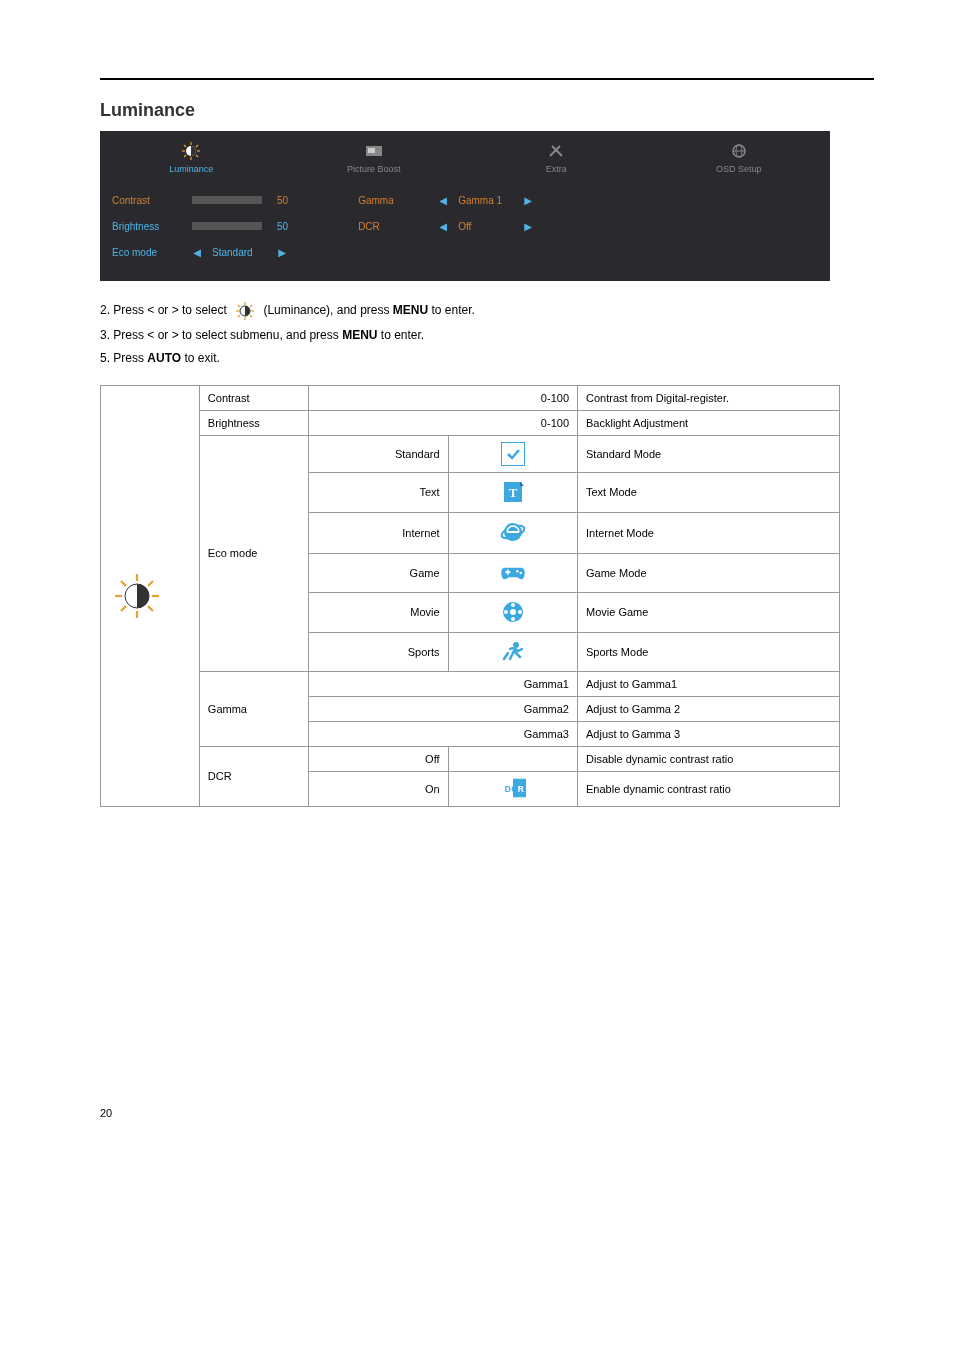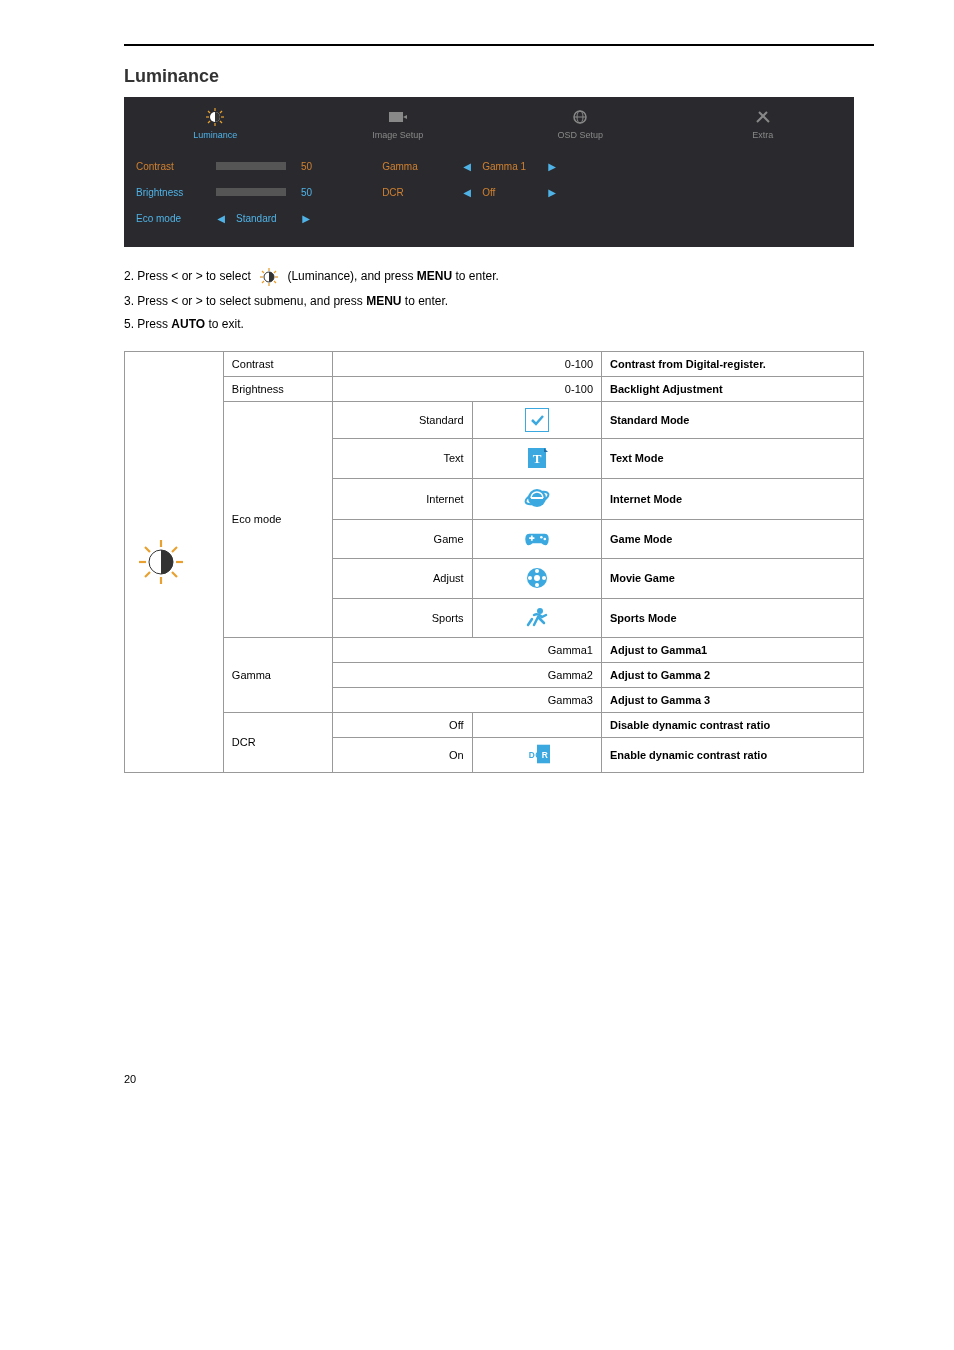--- a/index.html
+++ b/index.html
@@ -5,22 +5,21 @@
     body {
       margin: 0;
       padding: 0;
       font-family: Arial, sans-serif;
       font-size: 12px;
       color: #000;
       background: #fff;
       width: 954px;
     }
     .page {
-      padding: 44px 80px 40px 100px;
-      margin-left: 24px;
+      padding: 78px 80px 40px 100px;
     }
     .top-line {
       border-top: 2px solid #000;
       margin-bottom: 20px;
     }
     .section-title {
       font-size: 18px;
       font-weight: bold;
       color: #333;
       margin-bottom: 10px;
@@ -138,21 +137,20 @@
     .settings-table td.opt-cell {
       width: 120px;
       text-align: right;
     }
     .settings-table td.img-cell {
       width: 110px;
       text-align: center;
     }
     .settings-table td.desc-cell {
       width: 240px;
-      font-weight: bold;
     }
     .page-num {
       margin-top: 300px;
       font-size: 11px;
     }
     .mini-icon {
       width: 26px;
       height: 26px;
       display: inline-flex;
       align-items: center;
@@ -189,45 +187,45 @@
                 <line x1="16" y1="13" x2="18" y2="15"></line>
                 <line x1="4" y1="15" x2="6" y2="13"></line>
                 <line x1="16" y1="5" x2="18" y2="3"></line>
               </g>
             </svg>
         </span>
         <span>Luminance</span>
       </div>
       <div class="osd-tab">
         <span class="osd-tab-icon">
-          <svg width="22" height="14" viewBox="0 0 22 14">
-              <rect x="2" y="2" width="14" height="10" fill="#888"></rect>
-              <path d="M16 7 L20 5 L20 9 Z" fill="#888"></path>
+          <svg width="20" height="14" viewBox="0 0 20 14">
+              <rect x="2" y="2" width="16" height="10" fill="#888"></rect>
+              <rect x="4" y="4" width="7" height="5" fill="#ccc"></rect>
             </svg>
         </span>
-        <span>Image Setup</span>
+        <span>Picture Boost</span>
+      </div>
+      <div class="osd-tab">
+        <span class="osd-tab-icon">
+          <svg width="18" height="16" viewBox="0 0 18 16">
+              <line x1="3" y1="13" x2="13" y2="3" stroke="#888" stroke-width="2"></line>
+              <line x1="5" y1="3" x2="15" y2="13" stroke="#888" stroke-width="2"></line>
+            </svg>
+        </span>
+        <span>Extra</span>
       </div>
       <div class="osd-tab">
         <span class="osd-tab-icon">
           <svg width="18" height="16" viewBox="0 0 18 16">
               <circle cx="9" cy="8" r="6" fill="none" stroke="#888" stroke-width="1.5"></circle>
               <ellipse cx="9" cy="8" rx="3" ry="6" fill="none" stroke="#888" stroke-width="1"></ellipse>
               <line x1="3" y1="8" x2="15" y2="8" stroke="#888" stroke-width="1"></line>
             </svg>
         </span>
         <span>OSD Setup</span>
-      </div>
-      <div class="osd-tab">
-        <span class="osd-tab-icon">
-          <svg width="18" height="16" viewBox="0 0 18 16">
-              <line x1="3" y1="13" x2="13" y2="3" stroke="#888" stroke-width="2"></line>
-              <line x1="5" y1="3" x2="15" y2="13" stroke="#888" stroke-width="2"></line>
-            </svg>
-        </span>
-        <span>Extra</span>
       </div>
     </div>
     <div class="osd-body">
       <div class="osd-col">
         <div class="osd-row">
           <span class="osd-label sel">Contrast</span>
           <span class="osd-slider"><span class="osd-slider-fill" style="width:50%"></span></span>
           <span class="osd-val">50</span>
         </div>
         <div class="osd-row">
@@ -365,21 +363,21 @@
                 <path d="M6 4 L24 4 Q30 4 28 14 Q26 20 20 15 L10 15 Q4 20 2 14 Q0 4 6 4 Z" fill="#3ba9e0"></path>
                 <circle cx="20" cy="8" r="1.5" fill="#fff"></circle>
                 <circle cx="24" cy="10" r="1.5" fill="#fff"></circle>
                 <rect x="6" y="8" width="6" height="2" fill="#fff"></rect>
                 <rect x="8" y="6" width="2" height="6" fill="#fff"></rect>
               </svg>
             </span></td>
       <td class="desc-cell">Game Mode</td>
     </tr>
     <tr>
-      <td class="opt-cell">Adjust</td>
+      <td class="opt-cell">Movie</td>
       <td class="img-cell"><span class="mini-icon">
               <svg width="24" height="24" viewBox="0 0 24 24">
                 <circle cx="12" cy="12" r="10" fill="#3ba9e0"></circle>
                 <circle cx="12" cy="12" r="3" fill="#fff"></circle>
                 <circle cx="12" cy="5" r="2" fill="#fff"></circle>
                 <circle cx="19" cy="12" r="2" fill="#fff"></circle>
                 <circle cx="12" cy="19" r="2" fill="#fff"></circle>
                 <circle cx="5" cy="12" r="2" fill="#fff"></circle>
               </svg>
             </span></td>

